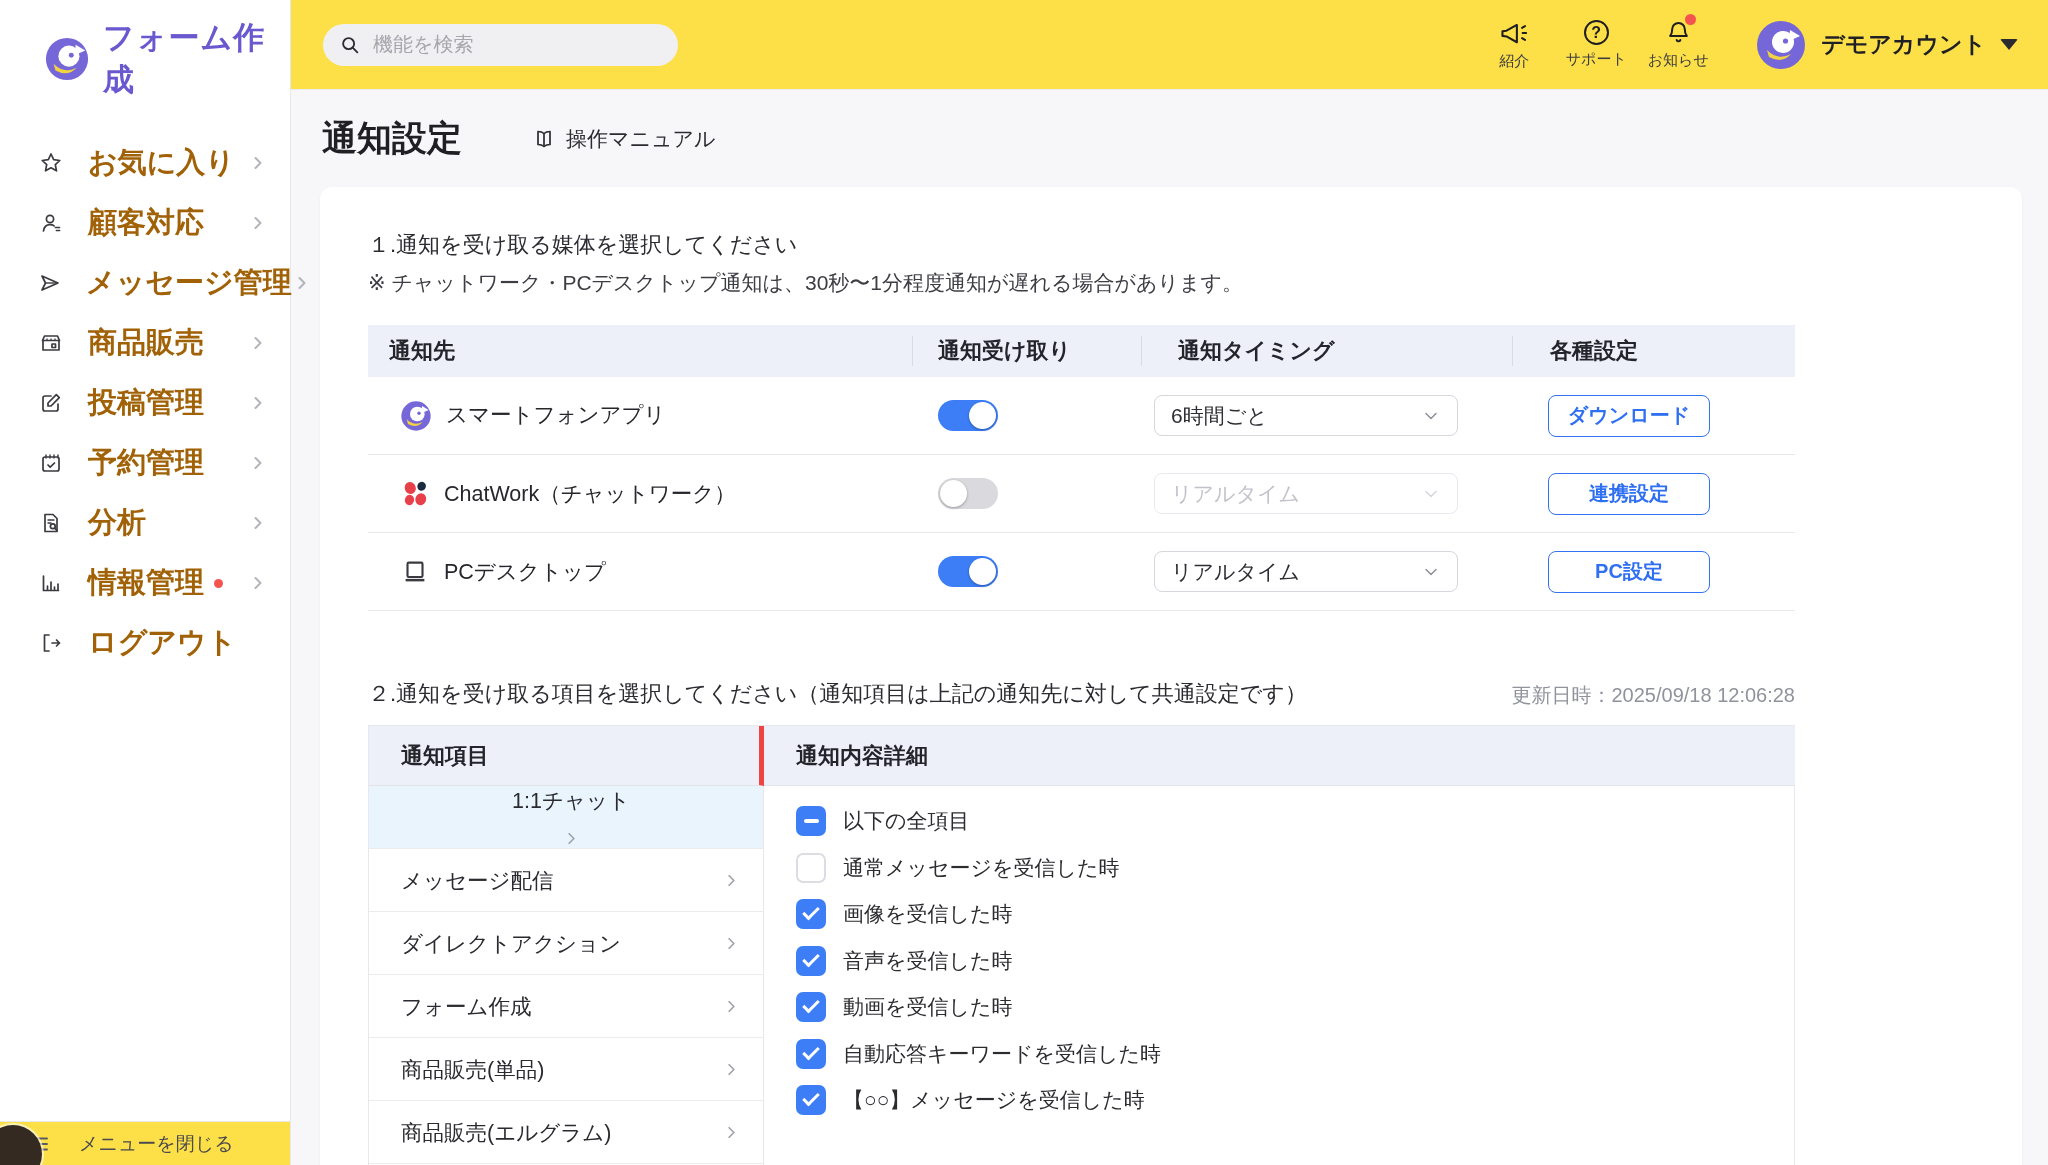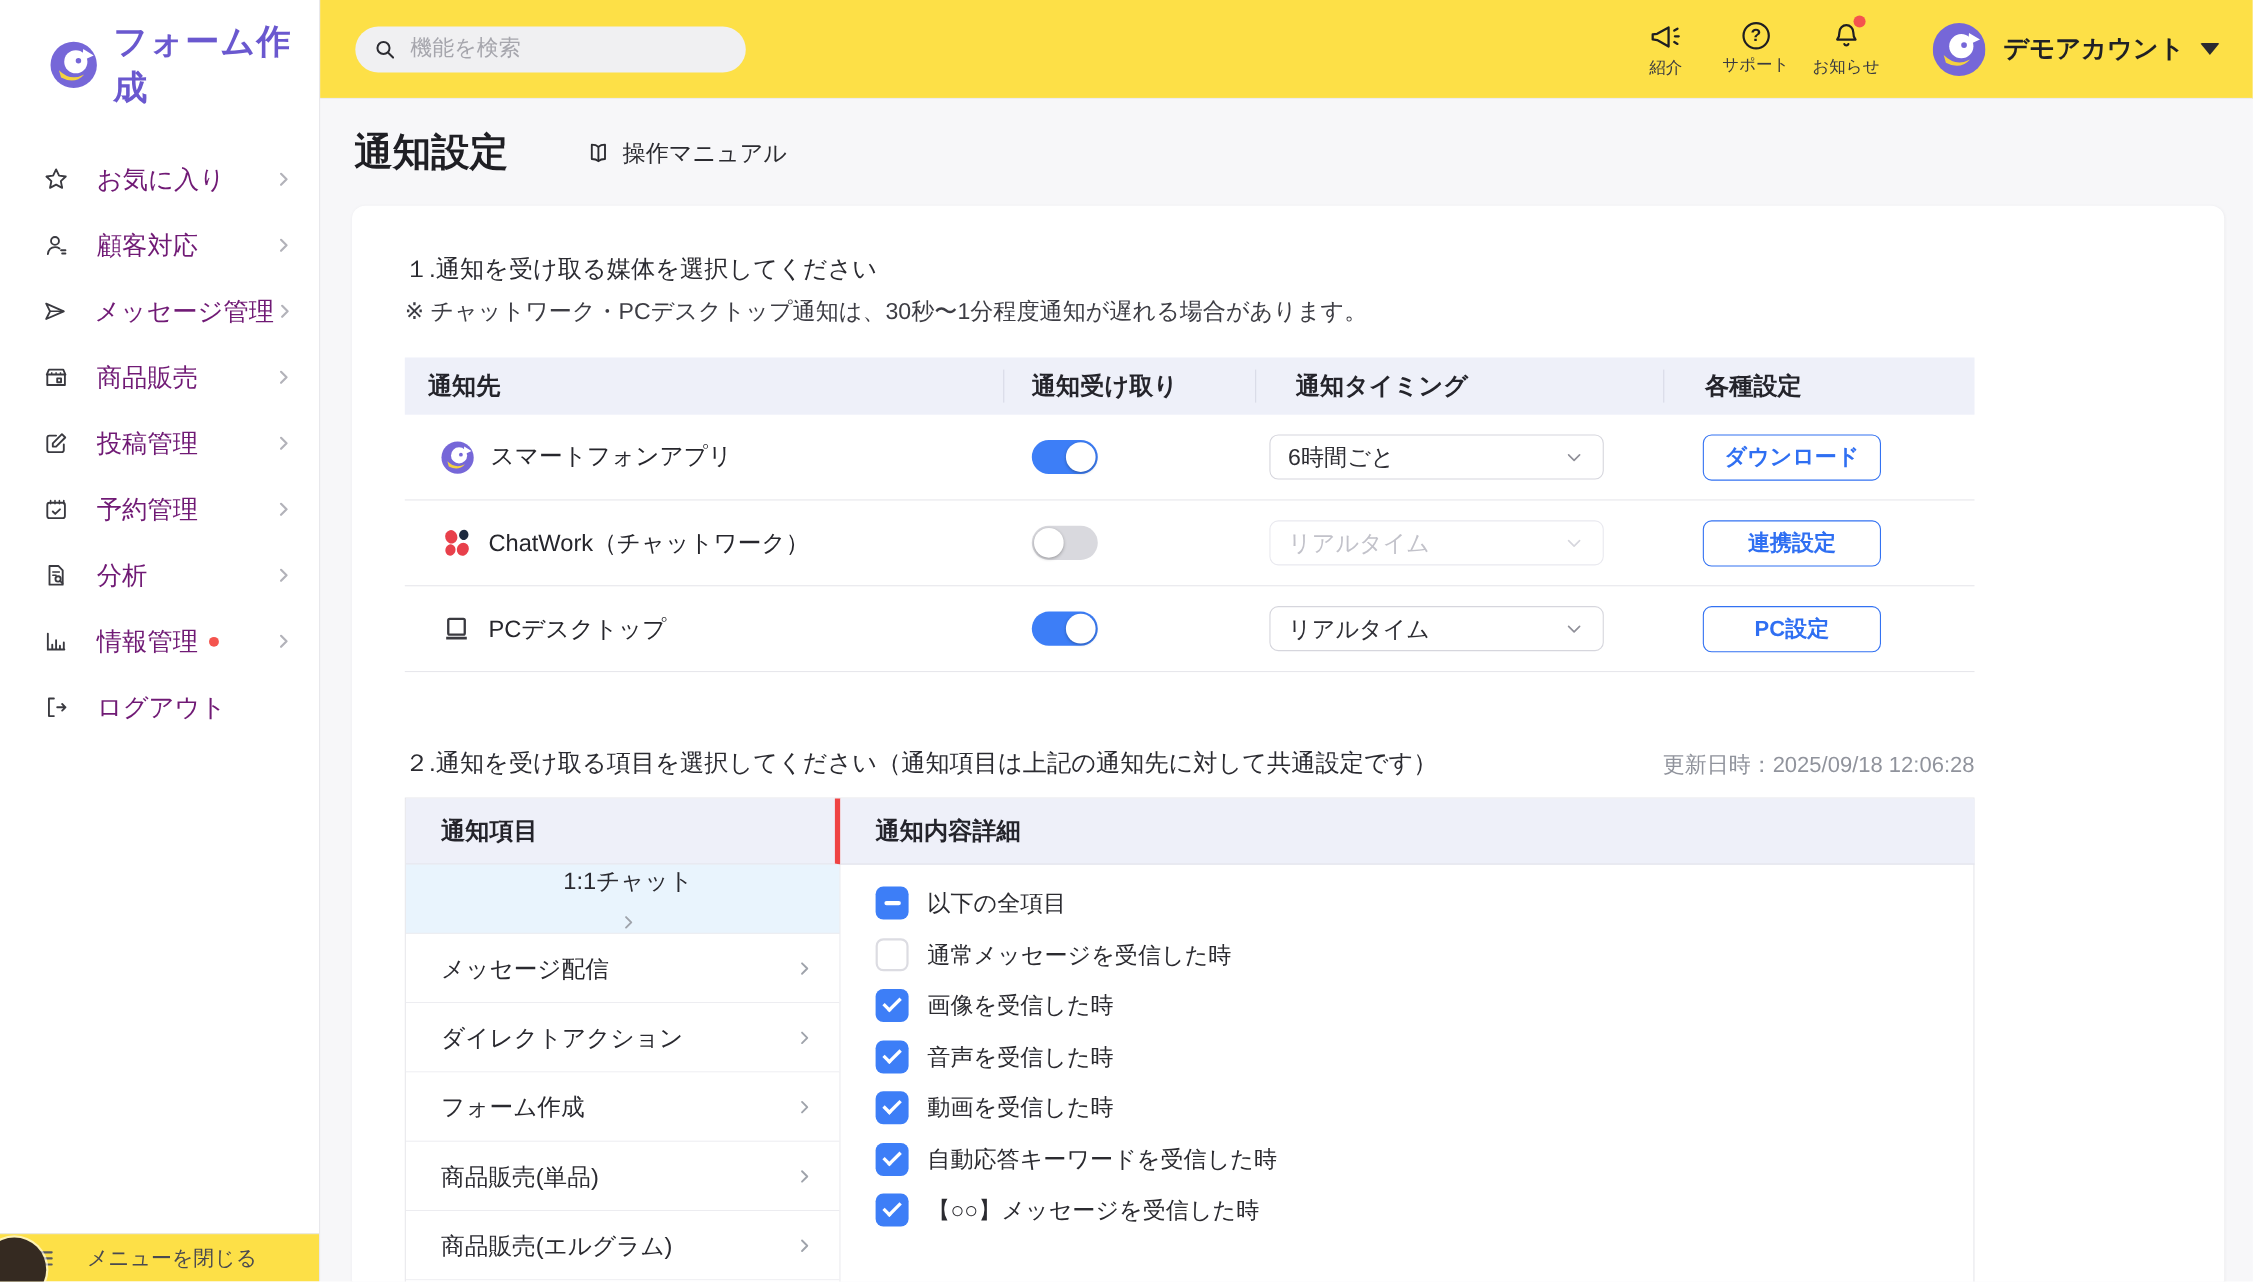--- a/index.html
+++ b/index.html
@@ -16,21 +16,21 @@
     position:absolute;left:0;top:0;bottom:0;width:290px;background:#fff;
     border-right:1px solid #e8e8ec;z-index:5;
   }
   .logo{display:flex;align-items:center;gap:13px;padding:17px 0 0 44px;}
   .logo-text{font-size:31px;font-weight:800;color:#6a58cf;letter-spacing:1px;}
   .nav{margin-top:32px;}
   .nav-item{
     height:60px;display:flex;align-items:center;padding:0 22px 0 38px;cursor:pointer;
   }
   .nav-item .nicon{width:26px;margin-right:24px;display:flex;justify-content:center;}
-  .nav-item .nlabel{font-size:23px;font-weight:400;color:#701a75;flex:0 0 auto;}
+  .nav-item .nlabel{font-size:29px;font-weight:700;color:#a16207;flex:0 0 auto;}
   .nav-item .spacer{flex:1;}
   .red-dot{width:9px;height:9px;border-radius:50%;background:#f4544e;margin-left:10px;}
   .collapse-row{
     position:absolute;left:0;right:0;bottom:0;height:43px;border-top:1px solid #e9e9ec;
     display:flex;align-items:center;padding-left:27px;background:#fde047;cursor:pointer;
   }
   .collapse-row .clabel{font-size:19px;color:#4a4a50;margin-left:28px;}
   .corner-widget{
     position:absolute;left:-16px;bottom:-18px;width:58px;height:58px;border-radius:50%;
     background:#352a21;z-index:9;box-shadow:0 0 0 2px rgba(255,255,255,.6);

